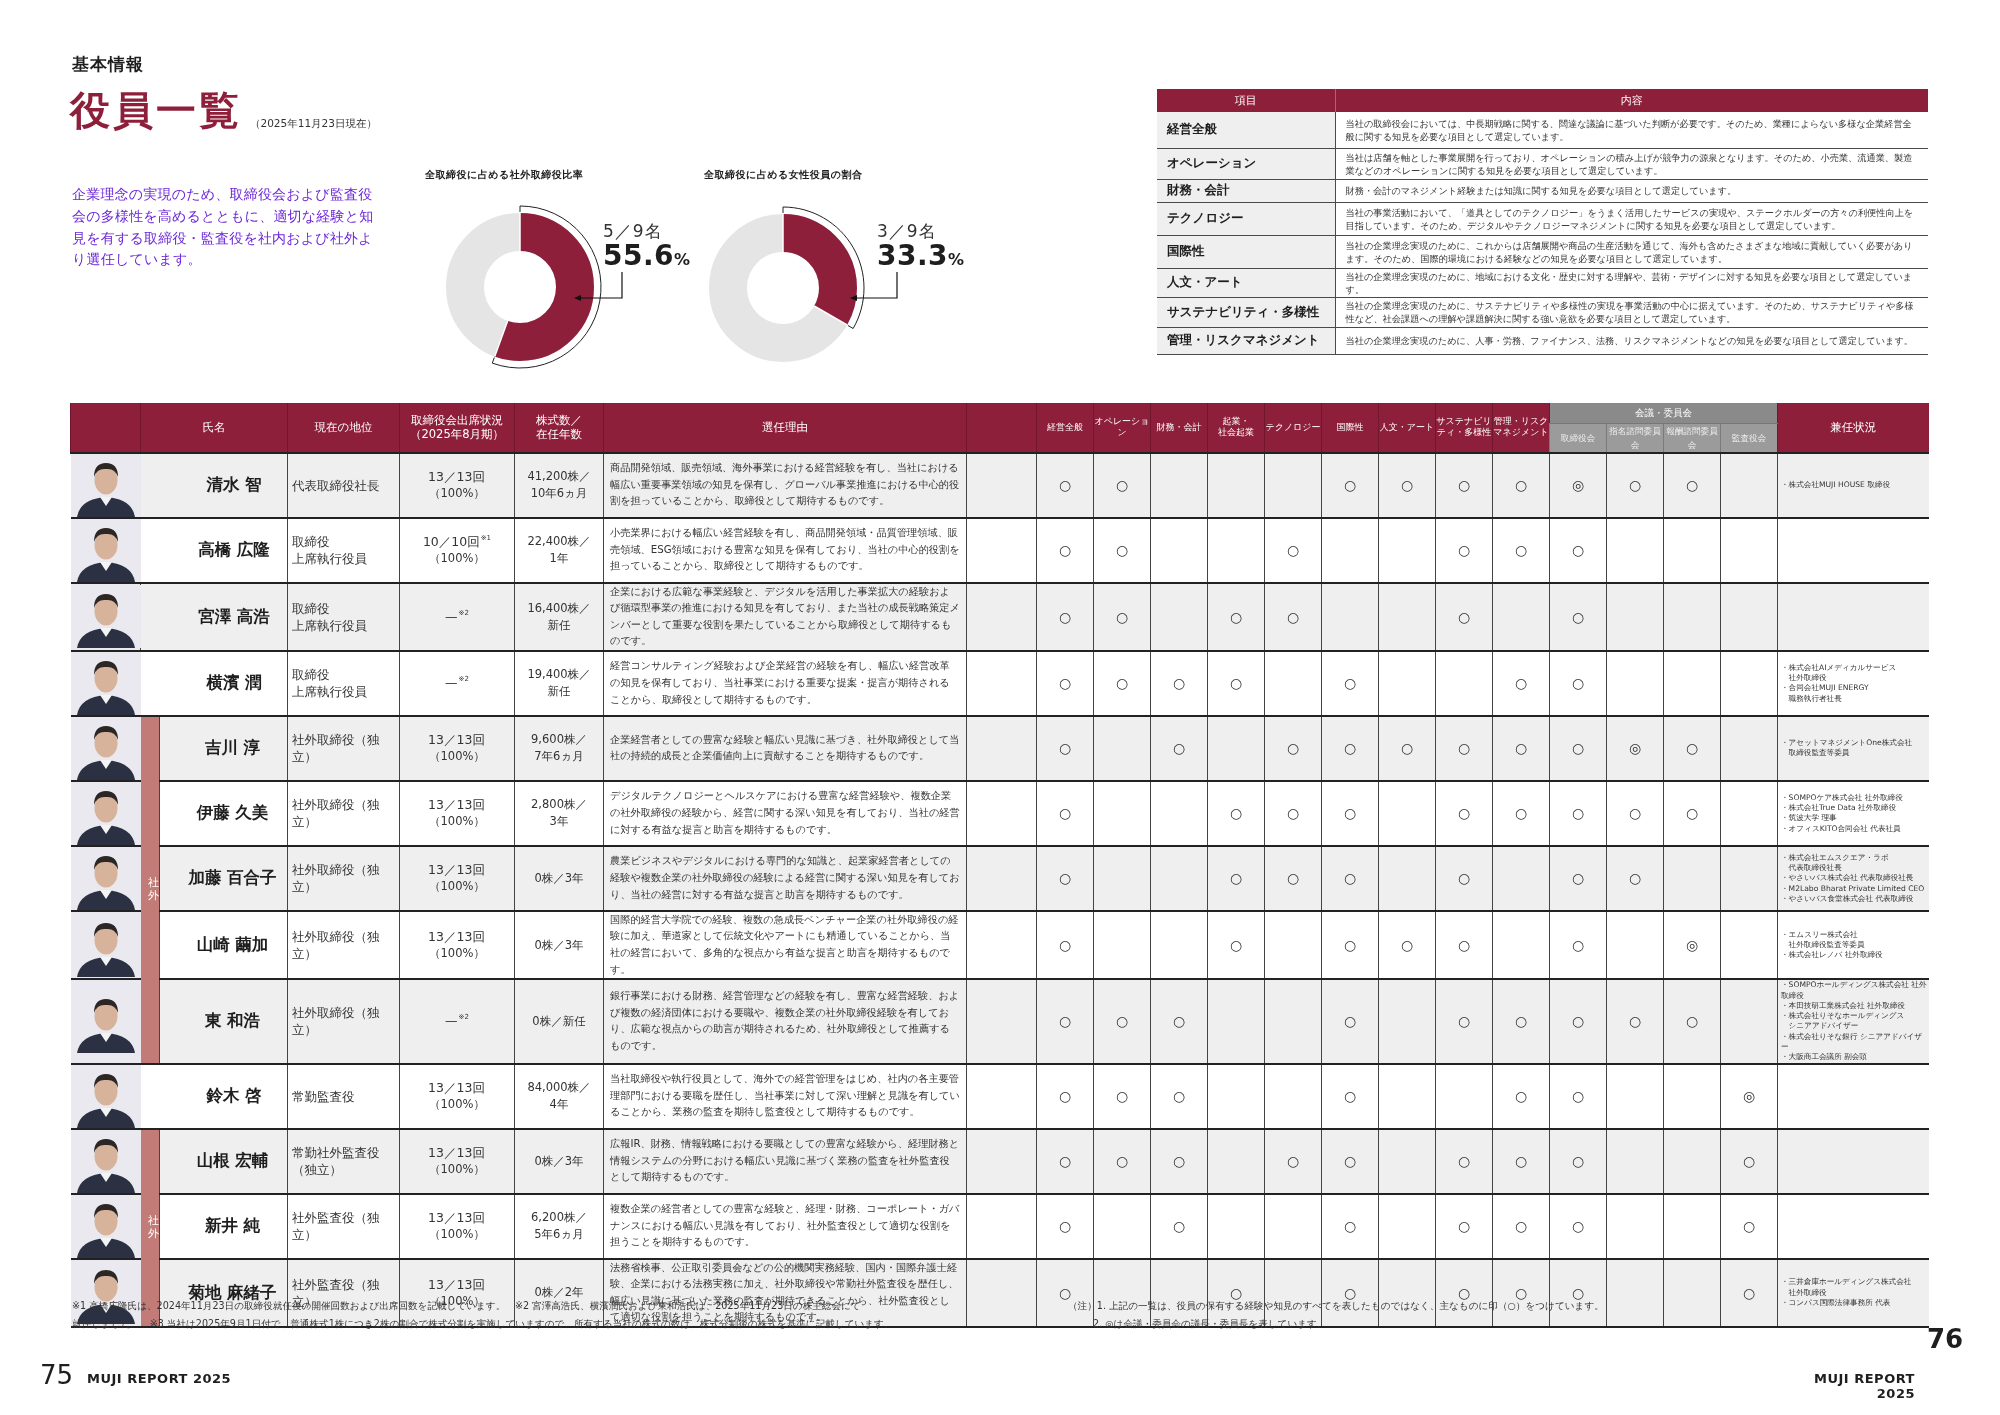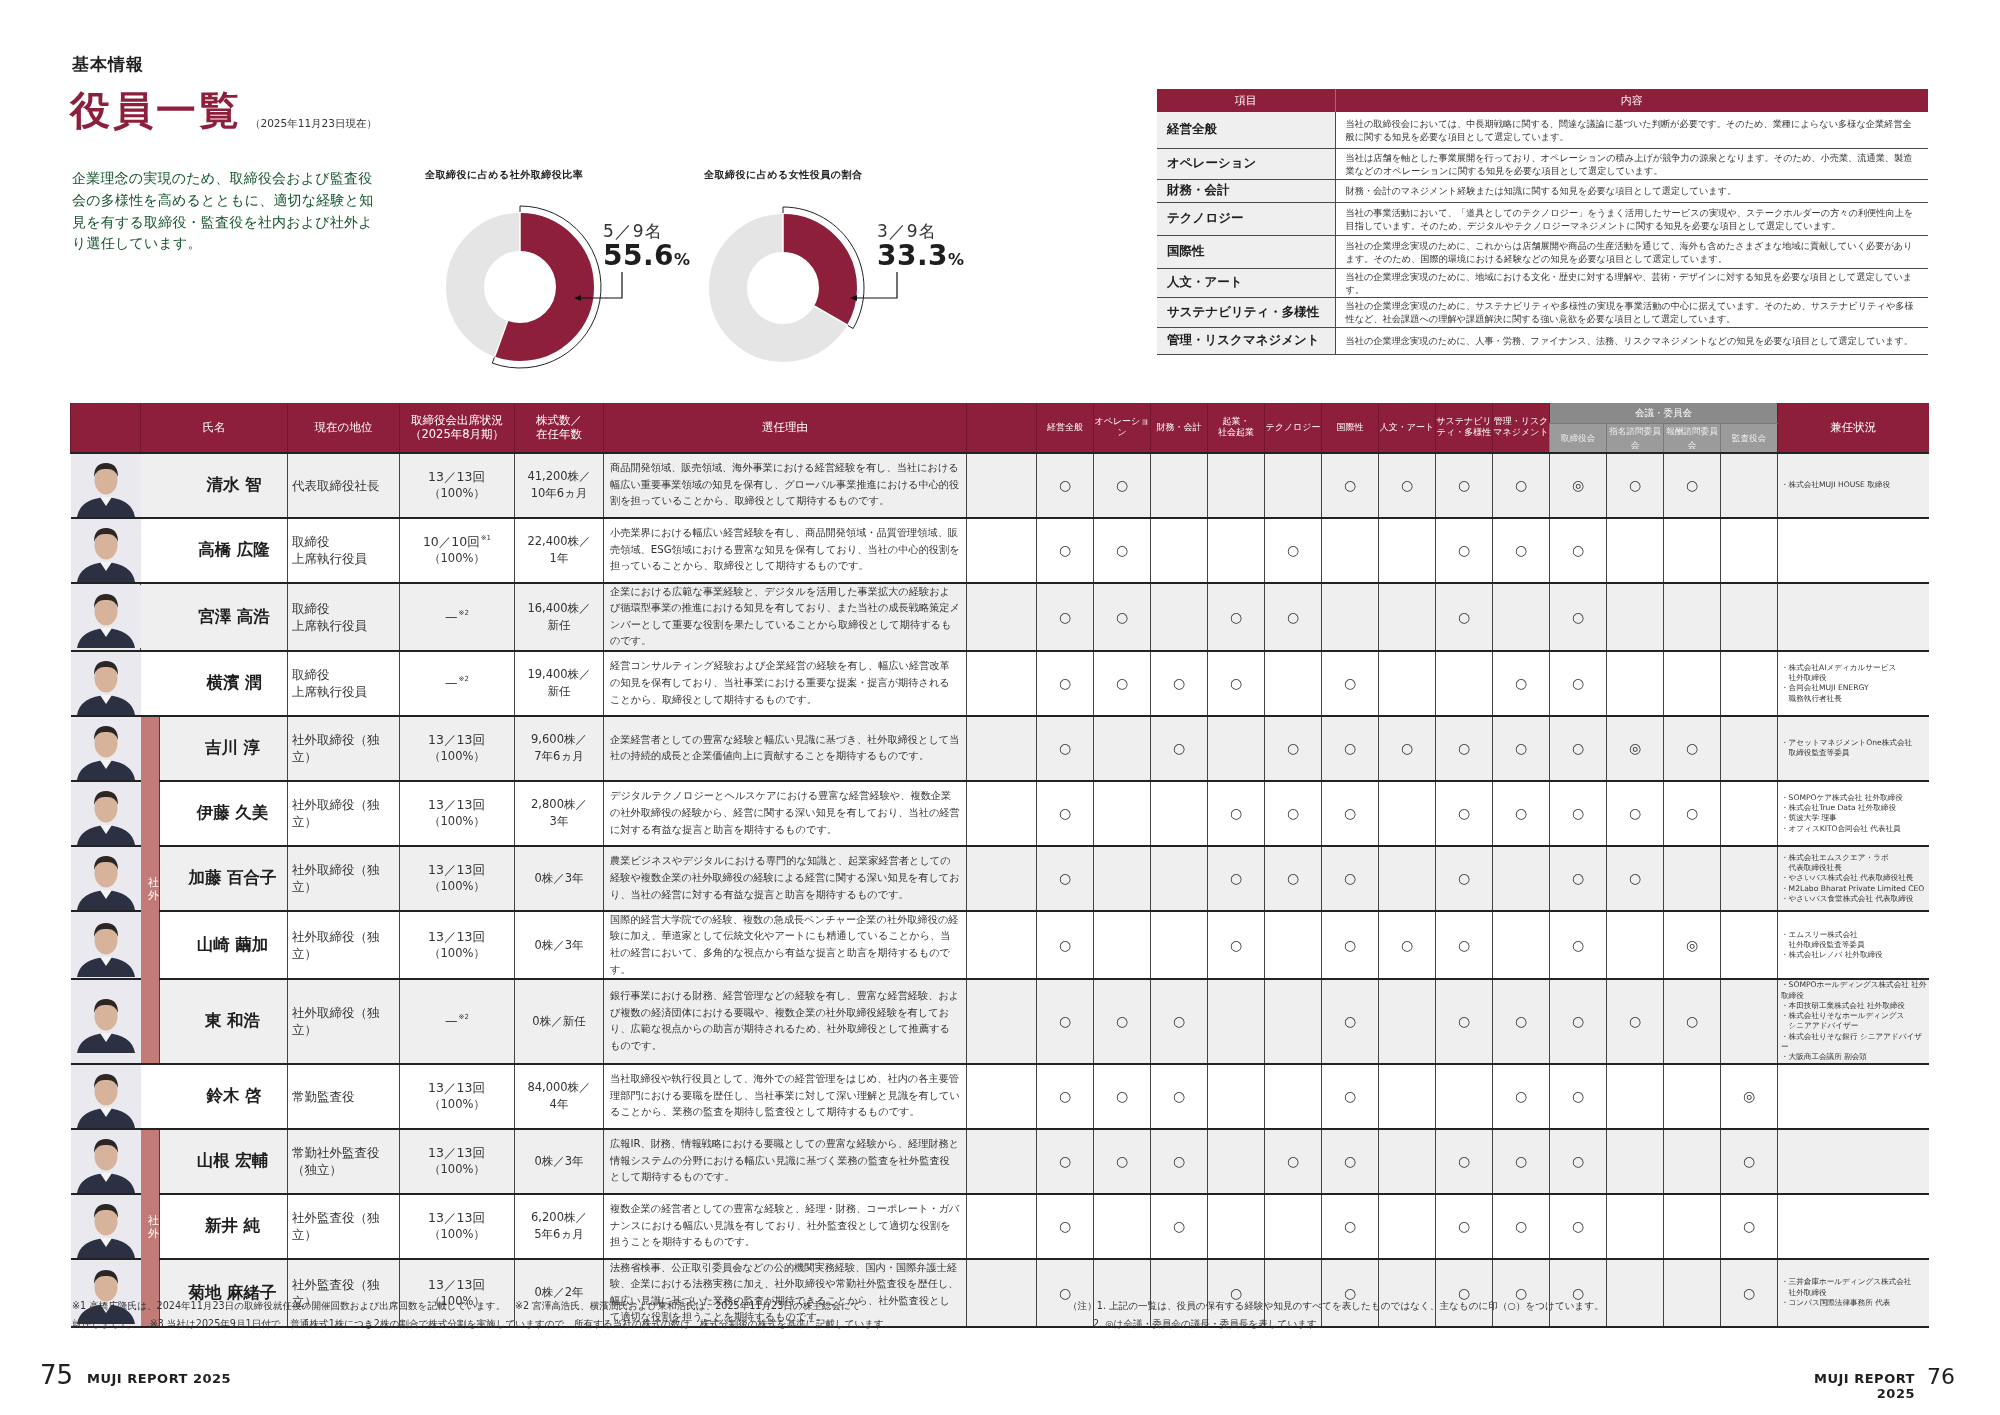--- a/index.html
+++ b/index.html
@@ -2,21 +2,21 @@
 <html><head>
 <meta charset="utf-8">
 <style>
 *{box-sizing:border-box;margin:0;padding:0}
 html,body{width:2000px;height:1415px}
 body{background:#fff;font-family:"DejaVu Sans","Liberation Sans",sans-serif;color:#1e1e1e;position:relative;overflow:hidden}
 .abs{position:absolute}
 #section-label{left:72px;top:53px;font-size:17px;font-weight:bold;letter-spacing:1px}
 #page-title{left:70px;top:86px;font-size:40px;line-height:48px;font-weight:bold;color:#8e1f3a;letter-spacing:3px}
 #as-of{left:250px;top:117px;font-size:10.5px;color:#333}
-#desc{left:72px;top:168px;width:304px;font-size:14px;line-height:21.8px;letter-spacing:.2px;color:#14532d}
+#desc{left:72px;top:184px;width:304px;font-size:14px;line-height:21.8px;letter-spacing:.2px;color:#6d28d9}
 .chart-title{top:168px;font-size:10px;font-weight:bold;letter-spacing:.5px}
 #chart-title-0{left:425px}
 #chart-title-1{left:704px}
 .donut-svg{position:absolute}
 #donut-0{left:420px;top:187px}
 #donut-1{left:683px;top:188px}
 .count-label{font-size:17px;color:#333;letter-spacing:1px}
 .value-label{font-size:28px;font-weight:bold;letter-spacing:.5px;line-height:32px}
 .value-unit{font-size:16px;font-weight:bold}
 #count-0{left:603px;top:220px}
@@ -59,21 +59,21 @@
 
 
 .footnote{font-size:9.6px;color:#333;white-space:nowrap}
 #fn-left-0{left:72px;top:1300px}
 #fn-left-1{left:72px;top:1318px}
 #note-0{left:1068px;top:1300px}
 #note-1{left:1093px;top:1318px}
 #footer-left-page{left:40px;top:1360px;font-size:26px;font-weight:normal}
 #footer-left-title{left:87px;top:1371px;font-size:13px;font-weight:bold;letter-spacing:.5px}
 #footer-right-title{left:1779px;top:1371px;width:136px;text-align:right;font-size:13px;font-weight:bold;letter-spacing:.5px}
-#footer-right-page{left:1927px;top:1364px;font-size:22px;font-weight:normal}
+#footer-right-page{left:1927px;top:1324px;font-size:26px;font-weight:bold}
 </style>
 </head>
 <body>
 
 <div id="section-label" class="abs">基本情報</div>
 <div id="page-title" class="abs">役員一覧</div>
 <div id="as-of" class="abs">（2025年11月23日現在）</div>
 <div id="desc" class="abs">企業理念の実現のため、取締役会および監査役会の多様性を高めるとともに、適切な経験と知見を有する取締役・監査役を社内および社外より選任しています。</div>
 
 <div id="chart-title-0" class="abs chart-title">全取締役に占める社外取締役比率</div>

